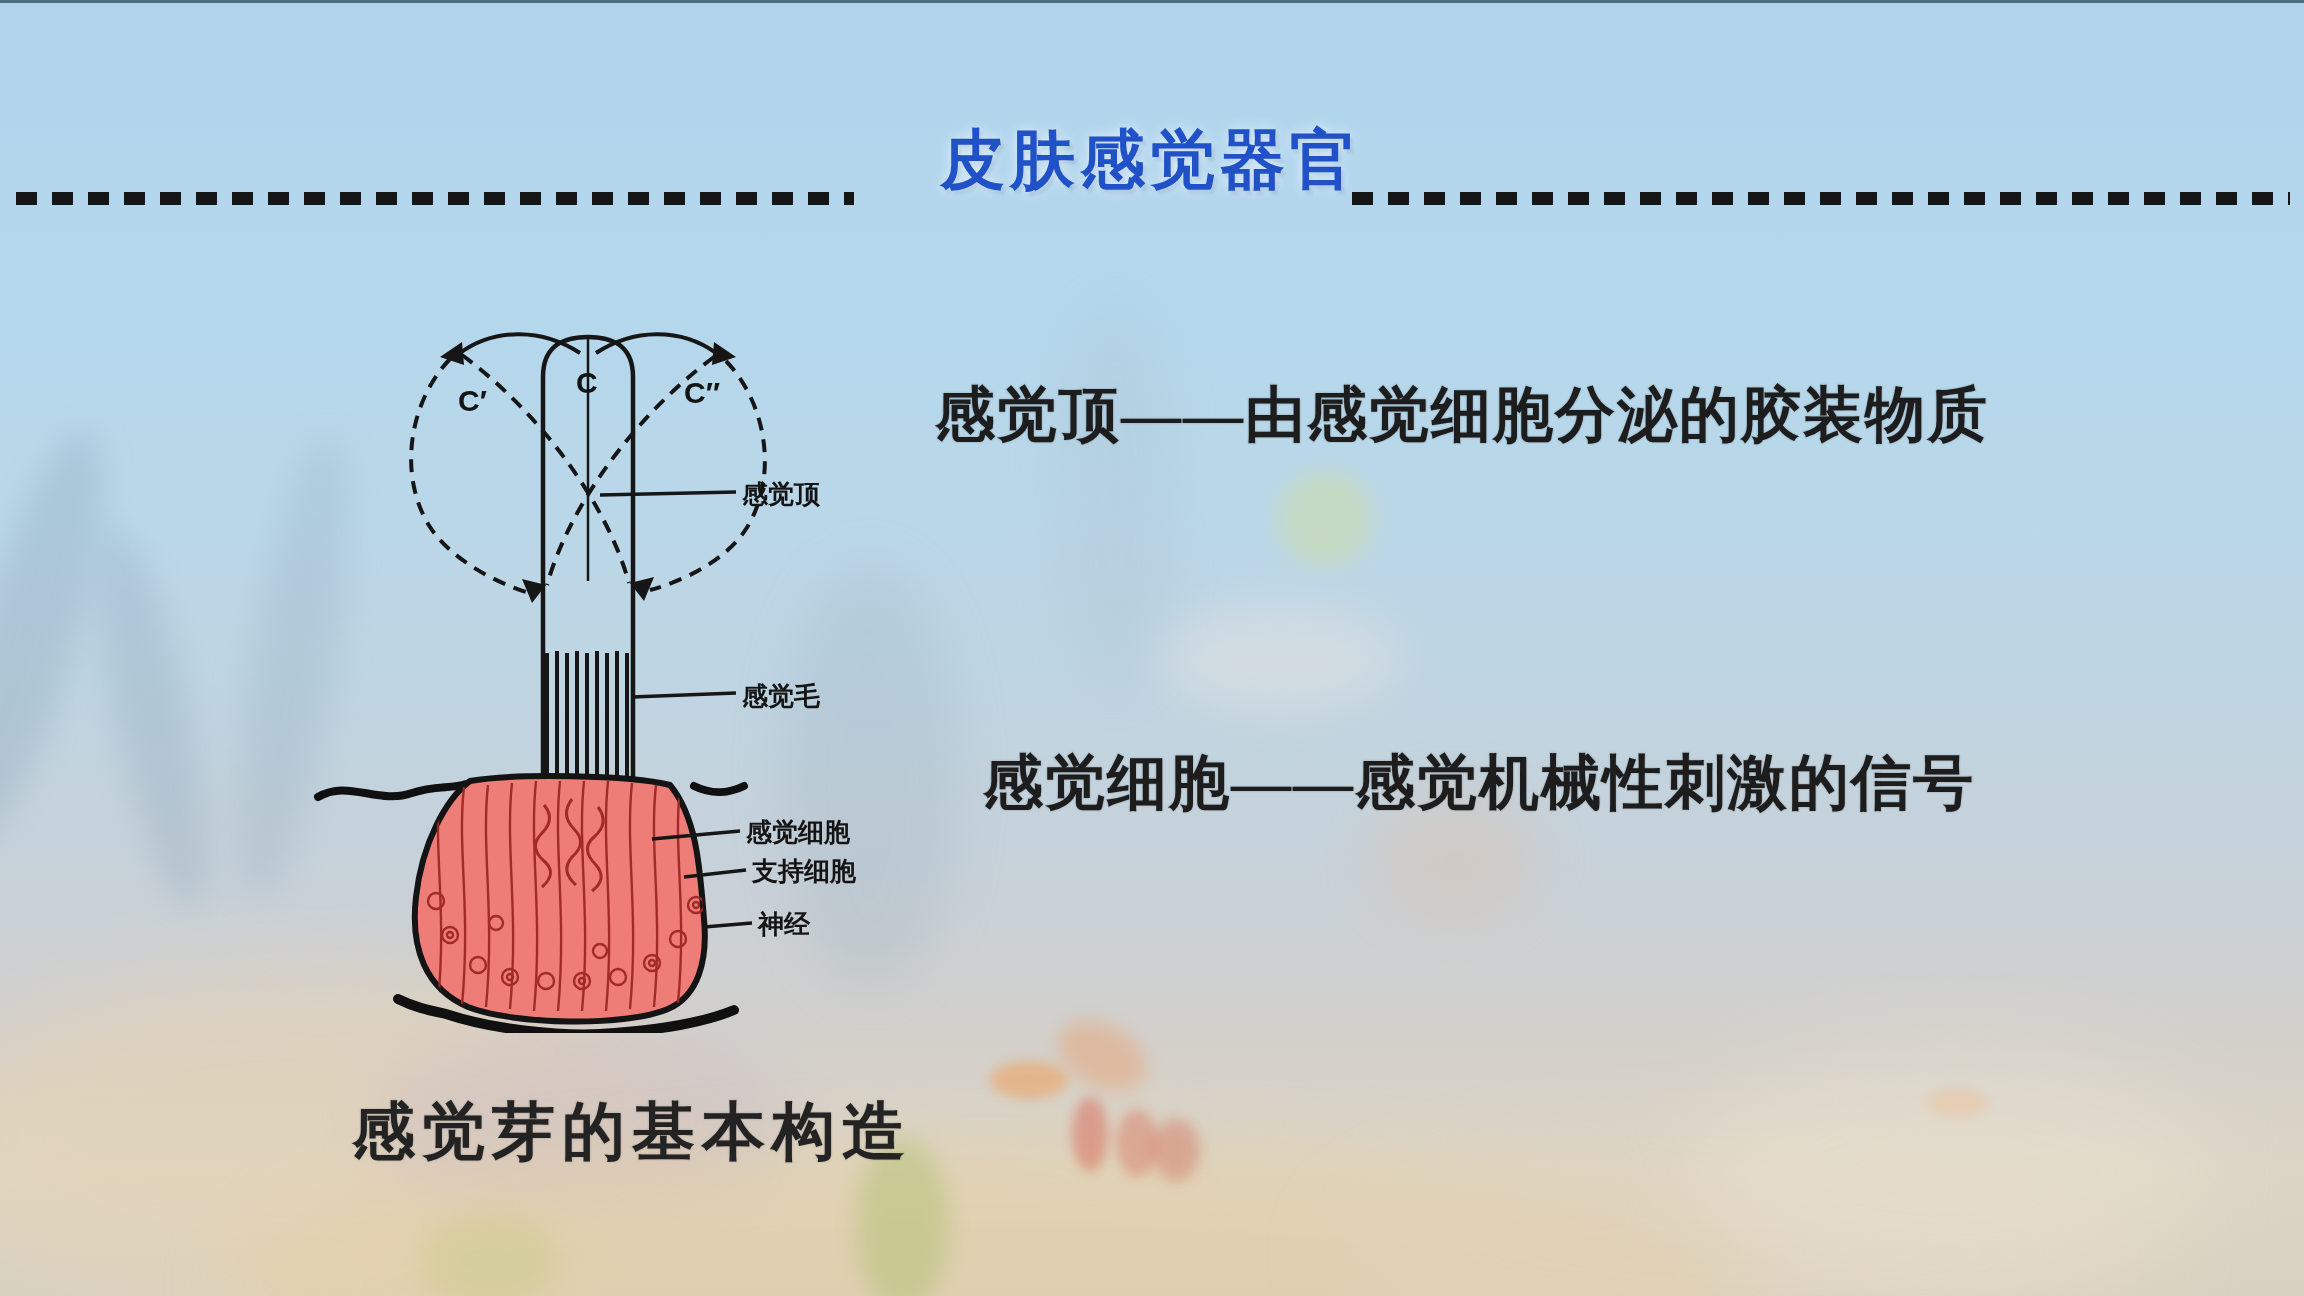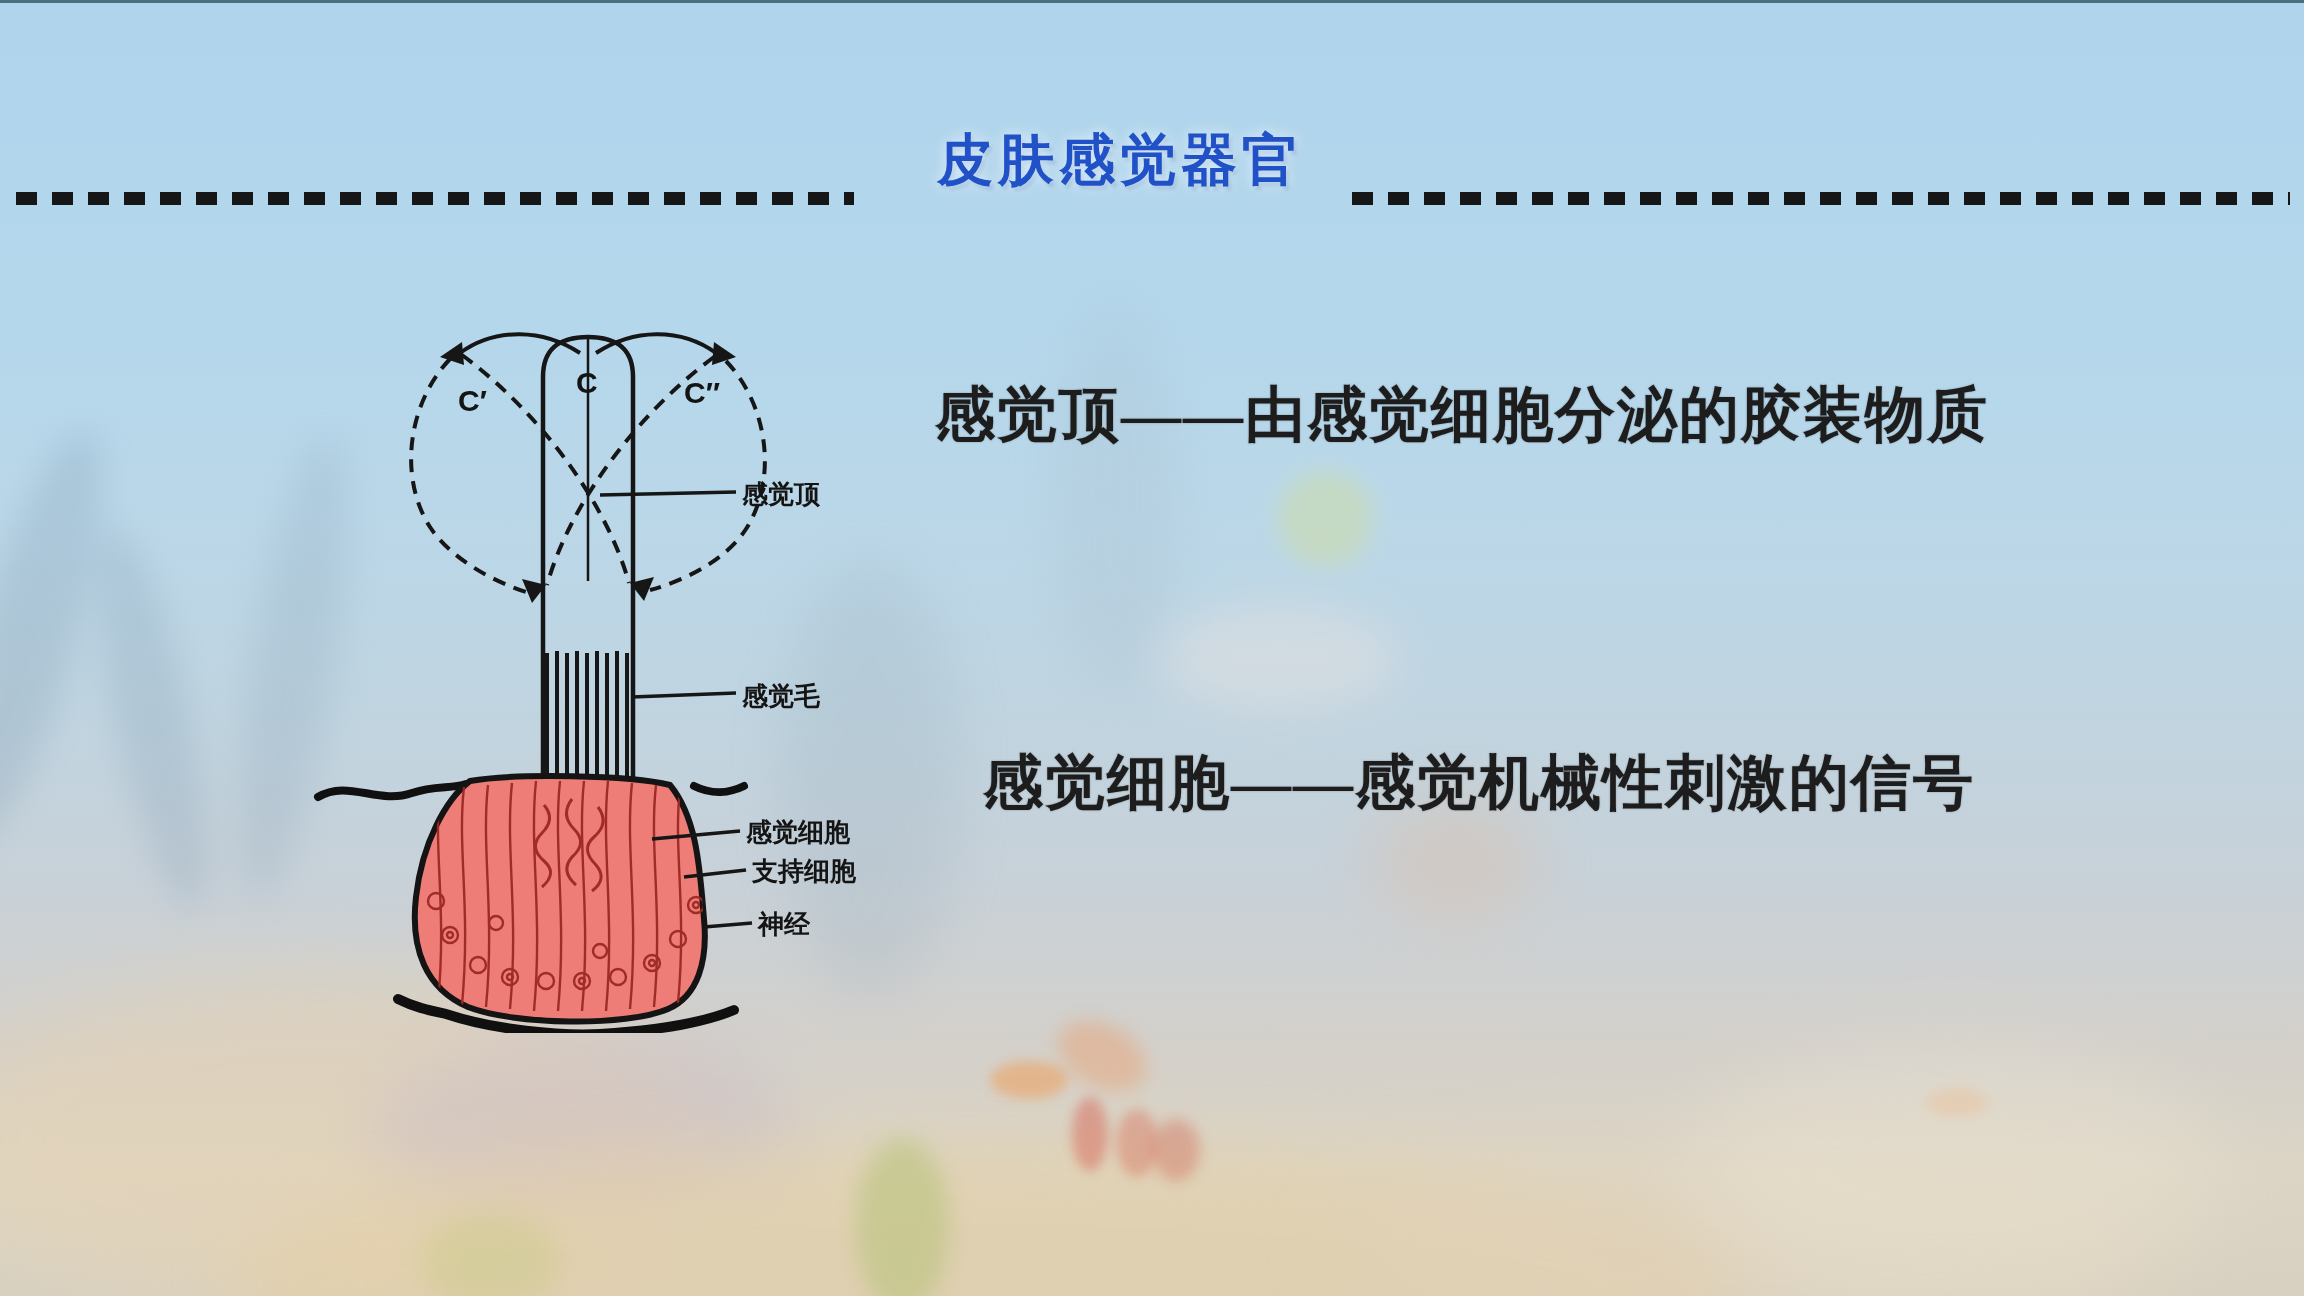--- a/index.html
+++ b/index.html
@@ -38,22 +38,22 @@
   
   .brand{position:absolute;left:1872px;top:44px;display:flex;align-items:center;gap:14px;}
   .brand-text{font-family:"Liberation Sans", sans-serif;font-size:42px;font-weight:600;color:#474d52;letter-spacing:1px;}
 
   
   .dash-line{position:absolute;top:189px;height:13px;
     background:repeating-linear-gradient(90deg,#161616 0 21px,transparent 21px 36px);}
   .dash-left{left:16px;width:838px;}
   .dash-right{left:1352px;width:938px;}
   .page-title{
-    position:absolute;left:880px;top:120px;width:480px;text-align:center;
-    font-size:56px;font-weight:700;color:#2151c7;letter-spacing:5px;
+    position:absolute;left:880px;top:113px;width:480px;text-align:right;
+    font-size:65px;font-weight:700;color:#2151c7;letter-spacing:5px;
     text-shadow:0 0 14px rgba(235,245,255,.9), 3px 4px 3px rgba(120,150,190,.35);
   }
 
   
   .def-row{position:absolute;left:935px;white-space:nowrap;
     font-size:60px;font-weight:600;color:#1d1d1d;letter-spacing:2px;
     text-shadow:0 0 2px rgba(30,30,30,.35);}
   .def-1{top:372px;} .def-2{top:556px;} .def-3{top:740px;margin-left:48px;} .def-4{top:926px;}
 
   
@@ -198,14 +198,15 @@
     </g>
 
     <path d="M 352,526 L 440,518" stroke="#161616" stroke-width="3.5"></path>
     <text class="dia-label" x="446" y="528">感觉细胞</text>
     <path d="M 384,564 L 446,557" stroke="#161616" stroke-width="3.5"></path>
     <text class="dia-label" x="452" y="567">支持细胞</text>
     <path d="M 404,614 L 452,610" stroke="#161616" stroke-width="3.5"></path>
     <text class="dia-label" x="458" y="620">神经</text>
   </svg>
 
+  <div class="caption">感觉芽的基本构造</div>
 
 </div>
 
 </body></html>

